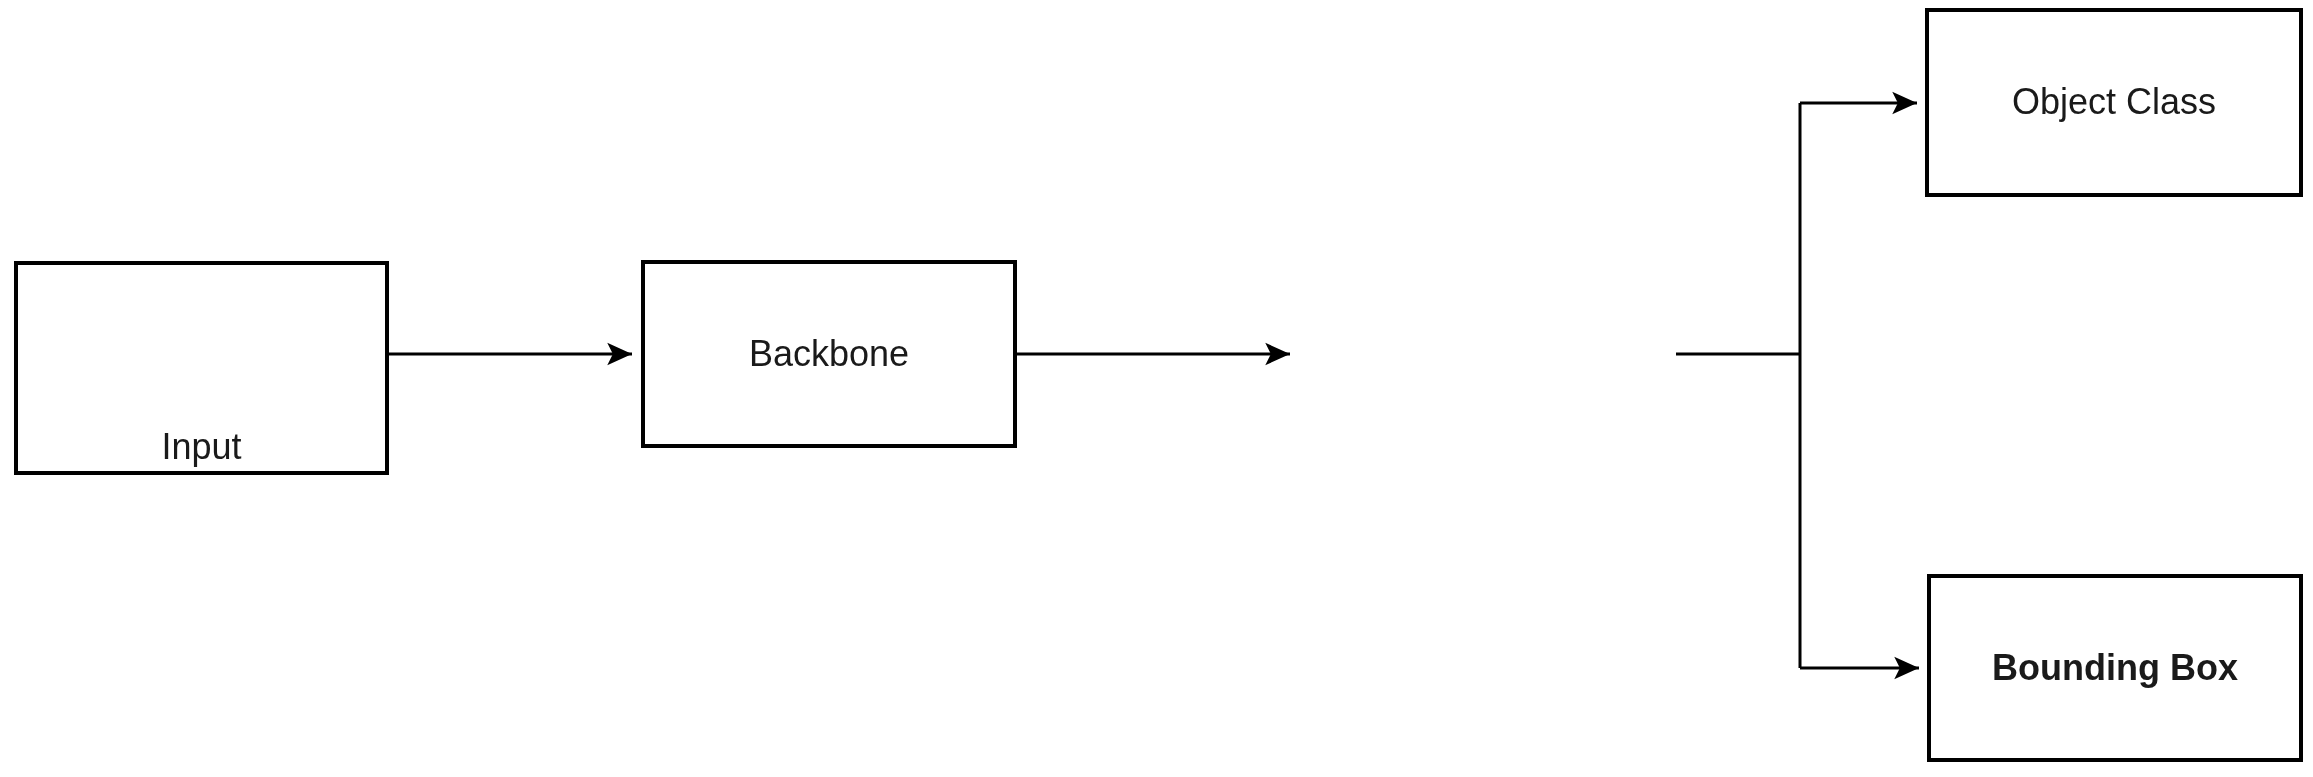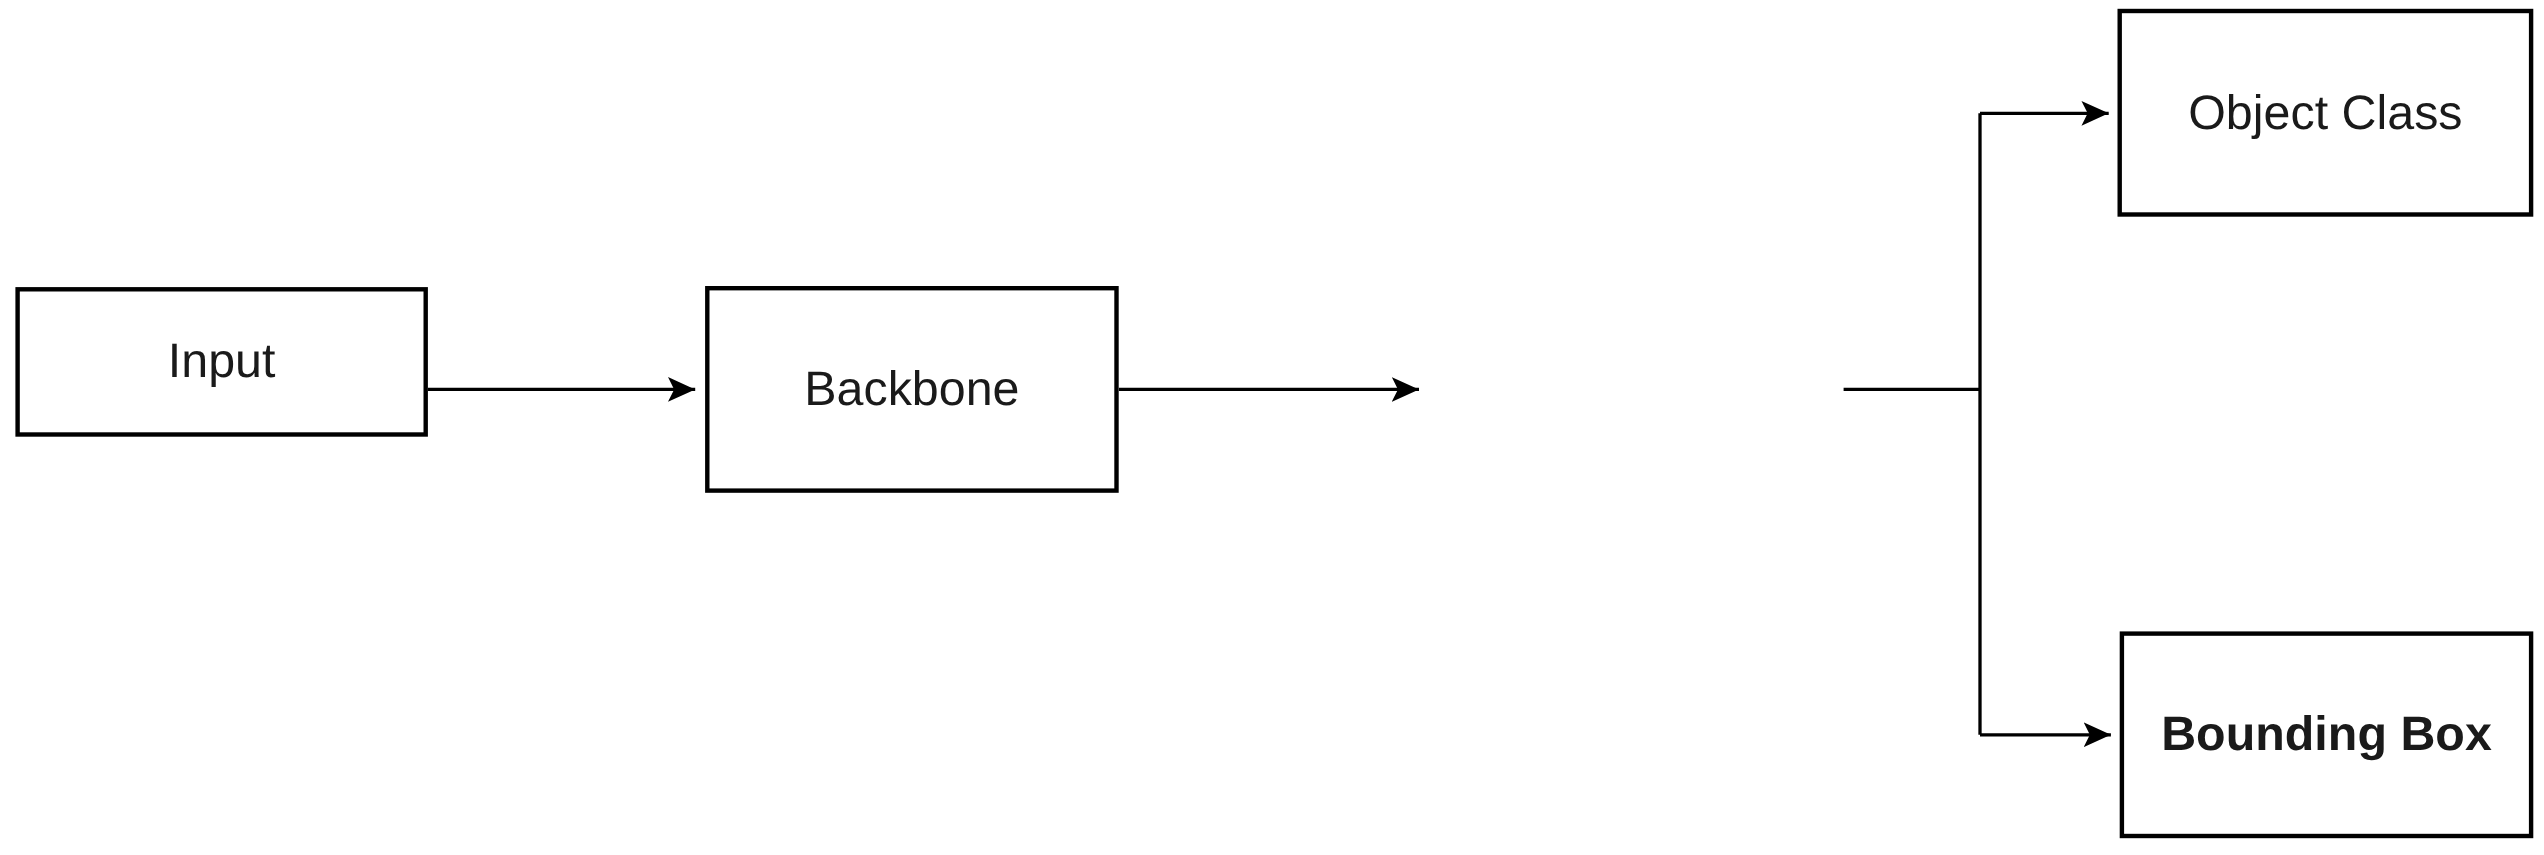--- a/index.html
+++ b/index.html
@@ -24,32 +24,32 @@
   }
   .node {
     position: absolute;
     box-sizing: border-box;
     background: #ffffff;
     border: 4px solid #000000;
     display: flex;
     align-items: center;
     justify-content: center;
     text-align: center;
-    font-size: 44px;
+    font-size: 36px;
     line-height: 1.3;
     color: #1a1a1a;
     padding: 0 8px;
   }
   .edge-line {
     stroke: #000000;
     stroke-width: 3;
     fill: none;
   }
   
-  #node-input        { left: 14px;   top: 261px; width: 375px; height: 136px; }
+  #node-input        { left: 14px;   top: 261px; width: 375px; height: 214px; align-items: flex-end; }
   #node-backbone     { left: 641px;  top: 260px; width: 376px; height: 188px; }
   #node-cls-reg      { left: 1299px; top: 259px; width: 377px; height: 189px; }
   #node-object-class { left: 1925px; top: 8px;   width: 378px; height: 189px; }
   #node-bounding-box { left: 1927px; top: 574px; width: 376px; height: 188px; font-weight: bold; }
 </style>
 </head>
 <body>
 
 <div id="canvas">
 

